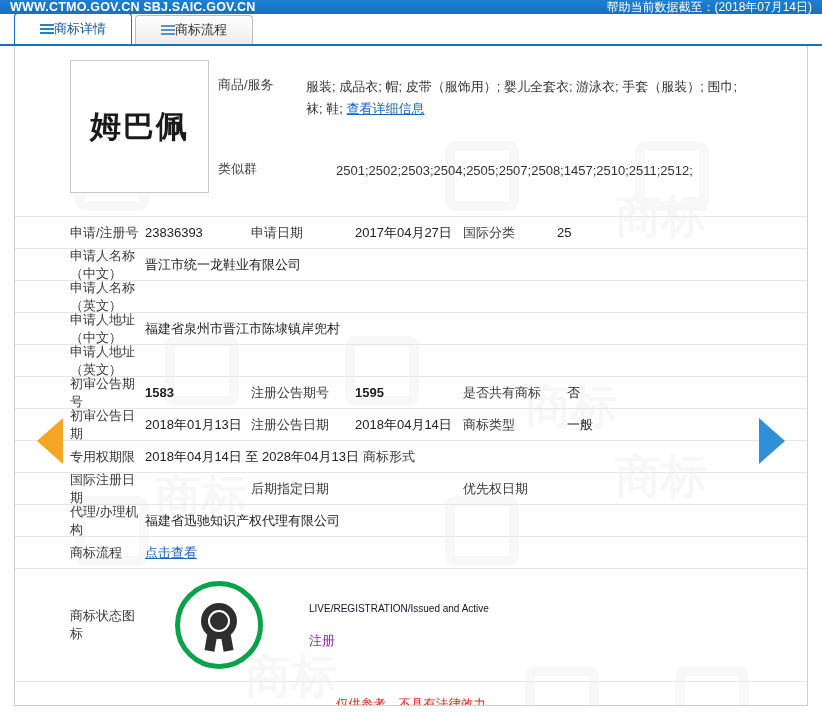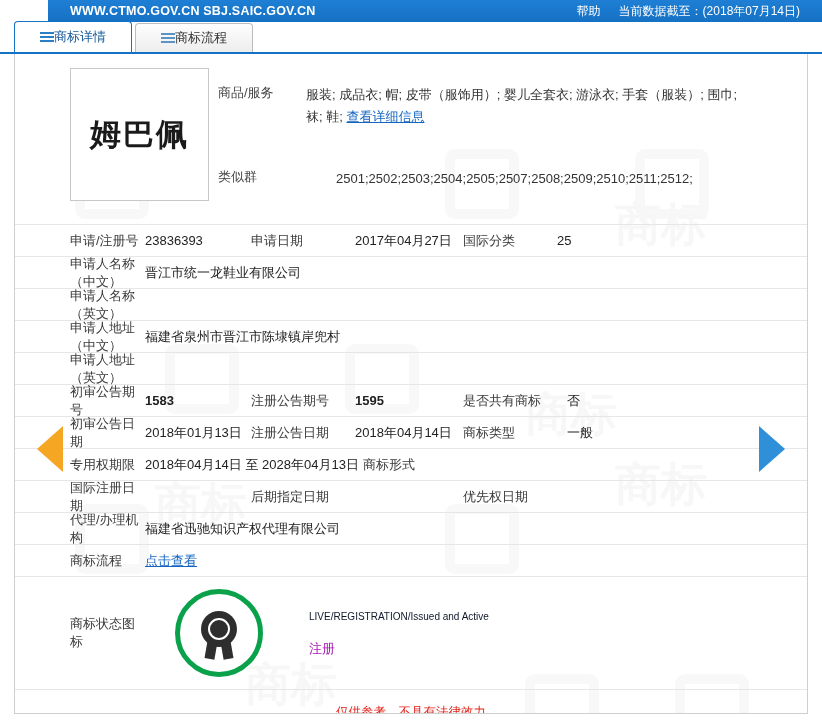--- a/index.html
+++ b/index.html
@@ -12,39 +12,38 @@
     background: #ffffff;
     font-family: "Liberation Sans", sans-serif;
     font-size: 13px;
     color: #333;
     overflow: hidden;
     position: relative;
   }
 
   
   .topbar {
-    height: 22px;
+    height: 14px;
     background: linear-gradient(to bottom, #1e7fd4 0%, #1571c4 100%);
     color: #ffffff;
     display: flex;
     align-items: center;
     justify-content: space-between;
-    padding: 0 22px;
+    padding: 0 10px;
     font-size: 12.5px;
     font-weight: bold;
     box-sizing: border-box;
-    margin-left: 48px;
   }
   .topbar .left {
     letter-spacing: 0.2px;
   }
   .topbar .right {
     display: flex;
     align-items: center;
-    gap: 18px;
+    gap: 0;
     font-weight: normal;
     font-size: 12px;
   }
   .topbar .right .help {
     font-weight: normal;
   }
 
   
   .tabstrip {
     height: 32px;
@@ -396,21 +395,21 @@
           <div class="topval">
             <div>服装; 成品衣; 帽; 皮带（服饰用）; 婴儿全套衣; 游泳衣; 手套（服装）; 围巾;</div>
             <div>
               <span>袜; 鞋;</span>
               <span class="lnk">查看详细信息</span>
             </div>
           </div>
         </div>
         <div class="toprow r2">
           <div class="toplabel">类似群</div>
-          <div class="topval similar-val">2501;2502;2503;2504;2505;2507;2508;2509;2510;2511;2512;</div>
+          <div class="topval similar-val">2501;2502;2503;2504;2505;2507;2508;1457;2510;2511;2512;</div>
         </div>
       </div>
     </div>
 
     <div class="rows">
 
       <div class="row first">
         <div class="cell-label">申请/注册号</div>
         <div class="cell-value v-a">23836393</div>
         <div class="cell-label l-b" style="padding-left:0;">申请日期</div>

